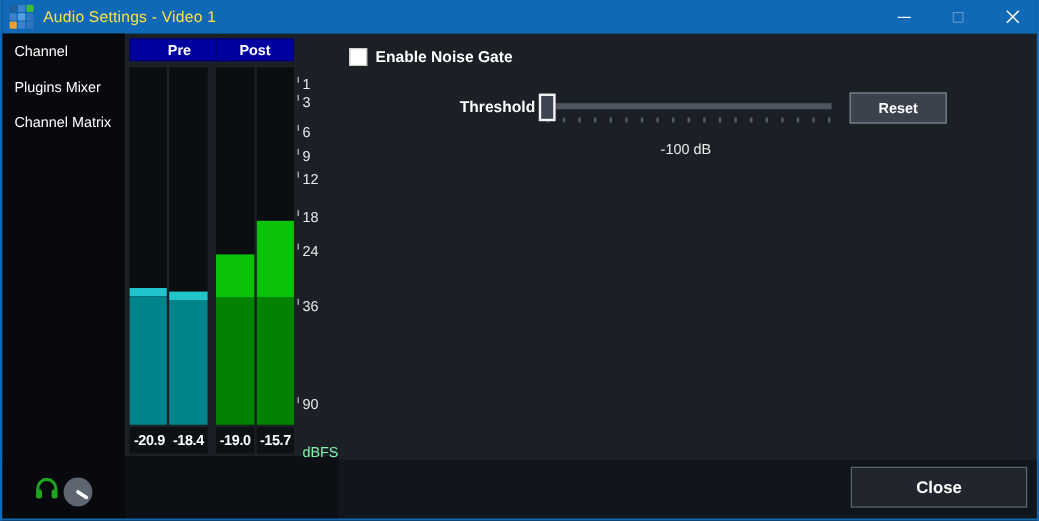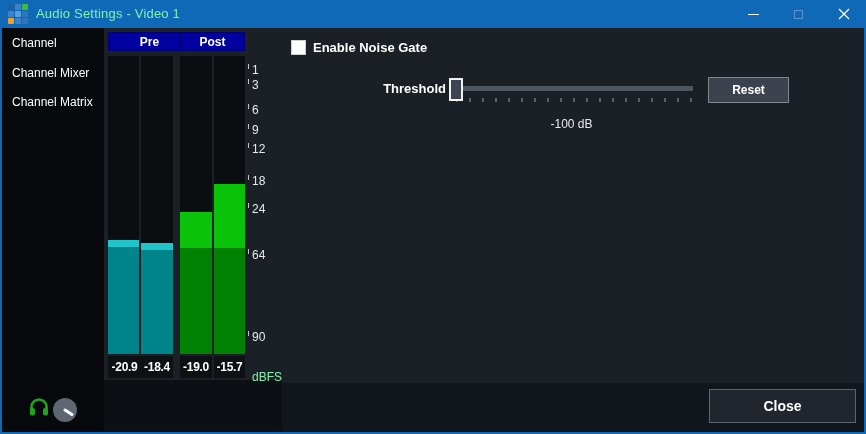--- a/index.html
+++ b/index.html
@@ -22,21 +22,21 @@
     position:absolute; left:8px; top:4px; width:21px; height:21px;
     display:grid; grid-template-columns:repeat(3,6px); grid-template-rows:repeat(3,6px);
     gap:1px;
   }
   .app-icon span { width:6px; height:6px; border-radius:1px; } 
   .app-icon .c1{background:#205e9d}.app-icon .c2{background:#3b82c8}.app-icon .c3{background:#3dbb3d}
   .app-icon .c4{background:#3b82c8}.app-icon .c5{background:#55a0e0}.app-icon .c6{background:#2f76bc}
   .app-icon .c7{background:#f0a02c}.app-icon .c8{background:#3b82c8}.app-icon .c9{background:#2f76bc}
   .title {
     position:absolute; left:36px; top:6px;
-    color:#86efac; font-size:13px; letter-spacing:0.2px;
+    color:#fde047; font-size:13px; letter-spacing:0.2px;
   }
   .win-controls { position:absolute; right:0; top:0; height:28px; display:flex; }
   .ctrl {
     width:45px; height:28px; display:flex; align-items:center; justify-content:center;
     cursor:default;
   }
   .min-glyph { display:block; width:11px; height:1px; background:#ffffff; }
   .max-glyph { display:block; width:9px; height:9px; border:1px solid #5e92cd; }
   .x-glyph line { stroke:#ffffff; stroke-width:1.3; }
 
@@ -152,21 +152,21 @@
           </svg>
       </div>
     </div>
   </div>
 
   <div class="footer-strip"></div>
   <div class="meter-base"></div>
 
   <div class="sidebar">
     <div class="side-item">Channel</div>
-    <div class="side-item">Channel Mixer</div>
+    <div class="side-item">Plugins Mixer</div>
     <div class="side-item">Channel Matrix</div>
   </div>
 
   <div>
     <div class="meter-header mh-pre">Pre</div>
     <div class="meter-header mh-post">Post</div>
     <div id="bars-host">
         <div class="meter-col" style="left: 106px; width: 31px;"></div>
         <div class="bar-seg" style="left: 106px; width: 31px; top: 240px; height: 7px; background: rgb(32, 197, 203);"></div>
         <div class="bar-seg" style="left: 106px; width: 31px; top: 247px; height: 107px; background: rgb(0, 132, 139);"></div>
@@ -204,21 +204,21 @@
     <div class="scale-item" style="top:174px">
         <span class="tick"></span>
         <span>18</span>
       </div>
     <div class="scale-item" style="top:202px">
         <span class="tick"></span>
         <span>24</span>
       </div>
     <div class="scale-item" style="top:248px">
         <span class="tick"></span>
-        <span>64</span>
+        <span>36</span>
       </div>
     <div class="scale-item" style="top:330px">
         <span class="tick"></span>
         <span>90</span>
       </div>
 
     <div class="val-box vb1">-20.9</div>
     <div class="val-box vb2">-18.4</div>
     <div class="val-box vb3">-19.0</div>
     <div class="val-box vb4">-15.7</div>

